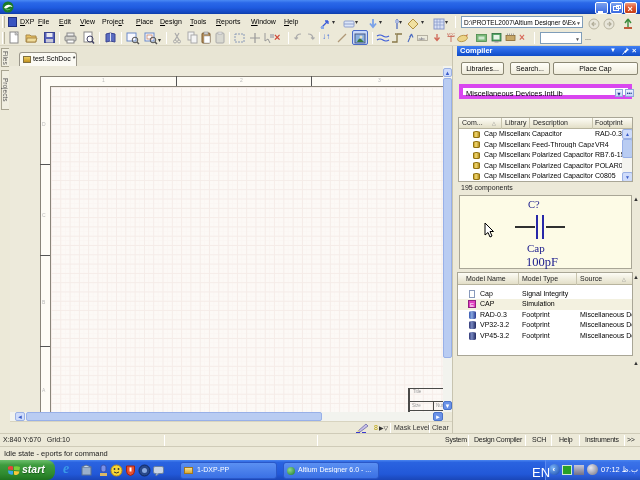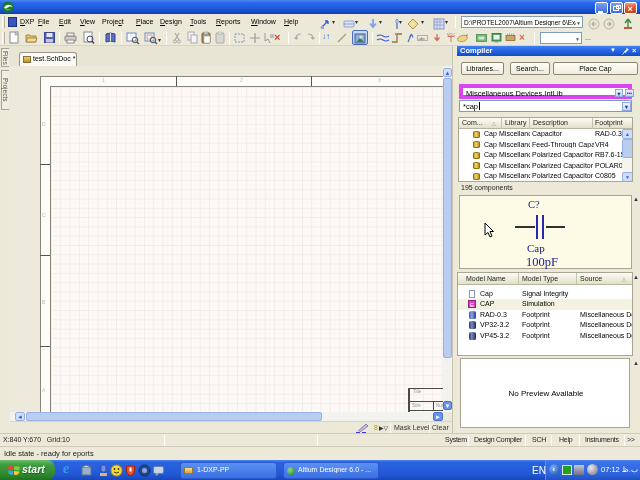--- a/index.html
+++ b/index.html
@@ -317,25 +317,20 @@
   <div class="ab btn3" style="left:8px;top:16px;width:43px;height:13px;line-height:12px">Libraries...</div>
   <div class="ab btn3" style="left:57px;top:16px;width:40px;height:13px;line-height:12px">Search...</div>
   <div class="ab btn3" style="left:100px;top:16px;width:85px;height:13px;line-height:12px">Place Cap</div>
 
   <div class="ab" style="left:6px;top:38px;width:173px;height:15px;background:#fff;border:4px solid #d946ef">
     <div class="ab" style="left:3px;top:1px;font-size:7.5px;color:#000;white-space:nowrap">Miscellaneous Devices.IntLib</div>
     <div class="ab" style="left:152px;top:1px;width:8px;height:8px;background:linear-gradient(#eef2fe,#c6d3f7);border:1px solid #91a7dc;color:#1a3a8c;font-size:5.5px;text-align:center;line-height:8px;font-weight:bold">▼</div>
     <div class="ab" style="left:162px;top:1px;width:9px;height:8px;background:linear-gradient(#eef2fe,#c6d3f7);border:1px solid #91a7dc;color:#1a3a8c;font-size:5px;text-align:center;line-height:7px;font-weight:bold">•••</div>
   </div>
 
-  <div class="ab" style="left:6px;top:54px;width:173px;height:12px;background:#fff;border:1px solid #7f9db9">
-    <div class="ab" style="left:3px;top:1px;font-size:7.5px;color:#000">*cap</div>
-    <div class="ab" style="left:19px;top:1px;width:1px;height:8px;background:#000"></div>
-    <div class="ab" style="left:162px;top:1px;width:9px;height:9px;background:linear-gradient(#eef2fe,#c6d3f7);border:1px solid #91a7dc;color:#1a3a8c;font-size:5.5px;text-align:center;line-height:9px;font-weight:bold">▼</div>
-  </div>
 
   <div class="ab" style="left:5px;top:71px;width:175px;height:65px;background:#fff;border:1px solid #a9a696;overflow:hidden">
     <div class="ab" style="left:0;top:0;width:173px;height:11px;background:linear-gradient(#fdfcf5,#e3dfc8);border-bottom:1px solid #b8b49e">
       <div class="ab" style="left:3px;top:1px;font-size:7px;color:#222">Com...</div>
       <div class="ab" style="left:33px;top:2px;font-size:5px;color:#888">△</div>
       <div class="ab" style="left:42px;top:0;width:1px;height:11px;background:#c8c4ae"></div>
       <div class="ab" style="left:46px;top:1px;font-size:7px;color:#222">Library</div>
       <div class="ab" style="left:70px;top:0;width:1px;height:11px;background:#c8c4ae"></div>
       <div class="ab" style="left:74px;top:1px;font-size:7px;color:#222">Description</div>
       <div class="ab" style="left:133px;top:0;width:1px;height:11px;background:#c8c4ae"></div>
@@ -441,23 +436,20 @@
         <div class="ab" style="left:0;top:57.5px;width:174px;height:10.5px;overflow:hidden">
           <div class="ab" style="left:11px;top:1px;width:7px;height:8px;background:linear-gradient(90deg,#303878,#7888c0 40%,#202860);border-radius:3px/1.5px"></div>
           <div class="ab" style="left:22px;top:1px;font-size:7px;color:#000">VP45-3.2</div>
           <div class="ab" style="left:64px;top:1px;font-size:7px;color:#000">Footprint</div>
           <div class="ab" style="left:122px;top:1px;font-size:7px;color:#000;width:52px;white-space:nowrap;overflow:hidden">Miscellaneous Dev</div>
         </div>
       </div>
   </div>
   <div class="ab" style="left:180px;top:228px;font-size:6px;color:#333">▲</div>
 
-  <div class="ab" style="left:7px;top:312px;width:170px;height:70px;background:#fff;border:1px solid #a9a696">
-    <div class="ab" style="left:0;top:30px;width:170px;text-align:center;font-size:8px;color:#000">No Preview Available</div>
-  </div>
   <div class="ab" style="left:180px;top:314px;font-size:6px;color:#333">▲</div>
 </div>
 
 <div class="ab" id="statusrow" style="left:0;top:433px;width:640px;height:13px;background:#ece9d8;border-top:1px solid #cfcbb8">
   <div class="ab" style="left:3px;top:2px;font-size:7px;color:#222">X:840 Y:670&nbsp;&nbsp;&nbsp;Grid:10</div>
   <div class="ab sep" style="left:164px;top:1px;height:11px"></div>
   <div class="ab sep" style="left:317px;top:1px;height:11px"></div>
   <div class="ab" style="left:440px;top:0;width:200px;height:13px;font-size:7px;color:#222;letter-spacing:-0.25px">
     <span class="ab" style="left:5px;top:2px">System</span>
       <span class="ab sep" style="left:28px;top:1px;height:11px"></span>
@@ -466,21 +458,21 @@
     <span class="ab" style="left:92px;top:2px">SCH</span>
       <span class="ab sep" style="left:111px;top:1px;height:11px"></span>
     <span class="ab" style="left:119px;top:2px">Help</span>
       <span class="ab sep" style="left:139px;top:1px;height:11px"></span>
     <span class="ab" style="left:145px;top:2px">Instruments</span>
       <span class="ab sep" style="left:184px;top:1px;height:11px"></span>
     <span class="ab" style="left:187px;top:2px">&gt;&gt;</span>
   </div>
 </div>
 <div class="ab" id="idlebar" style="left:0;top:446px;width:640px;height:14px;background:#ece9d8;border-top:1px solid #cfcbb8">
-  <div class="ab" style="left:4px;top:2px;font-size:7.5px;color:#222">Idle state - ready for eports</div>
+  <div class="ab" style="left:4px;top:2px;font-size:7.5px;color:#222">Idle state - eports for command</div>
 </div>
 
 <div class="ab" id="taskbar" style="left:0;top:460px;width:640px;height:20px;background:linear-gradient(#4a85f0 0%,#2a63e0 12%,#2258d8 70%,#1a46b8 100%)">
   <div class="ab" id="startbtn" style="left:0;top:0;width:55px;height:20px;border-radius:0 8px 8px 0;background:linear-gradient(#6cbf6c 0%,#3e9c3e 25%,#2f8a2f 70%,#1f731f 100%)">
     <svg class="ab" style="left:7px;top:3px" width="14" height="14" viewBox="0 0 14 14">
       <path d="M1 4 Q3 2.5 6 3.5 L6 7 L1 6.5Z" fill="#e8453c"></path>
         <path d="M7 3.6 Q10 2.5 13 4 L12.5 7.5 L7 7Z" fill="#7ad038"></path>
       <path d="M1 7.5 L6 8 L6 11.5 Q3 12 1.5 10.5Z" fill="#38a8e8"></path>
         <path d="M7 8 L12.5 8.5 Q12 11.5 9.5 12 Q8 12 7 11.5Z" fill="#f8c838"></path>
     </svg>
@@ -519,21 +511,21 @@
     </div>
   <div class="ab" style="left:180px;top:2px;width:97px;height:17px;border-radius:3px;background:linear-gradient(#5b90f2,#3a70e4);border:1px solid #2a58c8">
     <div class="ab" style="left:3px;top:4px;width:9px;height:7px;background:linear-gradient(#f8e090,#d8a830);border:1px solid #a07820"></div>
     <div class="ab" style="left:16px;top:3px;font-size:7px;color:#fff">1-DXP-PP</div>
   </div>
   <div class="ab" style="left:283px;top:2px;width:96px;height:17px;border-radius:3px;background:linear-gradient(#5b90f2,#3a70e4);border:1px solid #2a58c8">
     <div class="ab" style="left:3px;top:4px;width:8px;height:8px;border-radius:4px;background:radial-gradient(circle at 35% 35%,#8fd98f,#1a7a2a)"></div>
     <div class="ab" style="left:14px;top:3px;font-size:7px;color:#fff;white-space:nowrap;width:78px;overflow:hidden">Altium Designer 6.0 - ...</div>
   </div>
   <div class="ab" style="left:545px;top:0;width:95px;height:20px;background:linear-gradient(#4a85f0 0%,#3a72e8 12%,#2f63e0 70%,#2250c0 100%);border-left:1px solid #5a8af0"></div>
-  <div class="ab" style="left:532px;top:5px;font-size:10px;color:#fff">EN</div>
+  <div class="ab" style="left:532px;top:5px;font-size:13px;color:#fff">EN</div>
   <div class="ab" style="left:549px;top:4px;width:11px;height:11px;border-radius:6px;background:radial-gradient(circle at 35% 35%,#7ab4f8,#1445a8)">
       <div class="ab" style="left:3.5px;top:0.5px;color:#fff;font-size:8px;font-weight:bold">‹</div>
     </div>
   <div class="ab" style="left:562px;top:5px;width:10px;height:10px;background:#28a028;border:1px solid #d0e8d0"></div>
   <div class="ab" style="left:574px;top:5px;width:10px;height:10px;background:linear-gradient(#c8c8d8,#707088)"></div>
   <div class="ab" style="left:587px;top:4px;width:11px;height:11px;border-radius:6px;background:radial-gradient(circle at 35% 35%,#e8e8f0,#707080)"></div>
   <div class="ab" style="left:601px;top:5px;font-size:7.5px;color:#fff;white-space:nowrap">07:12 ب.ظ</div>
 </div>
 
 </body></html>

